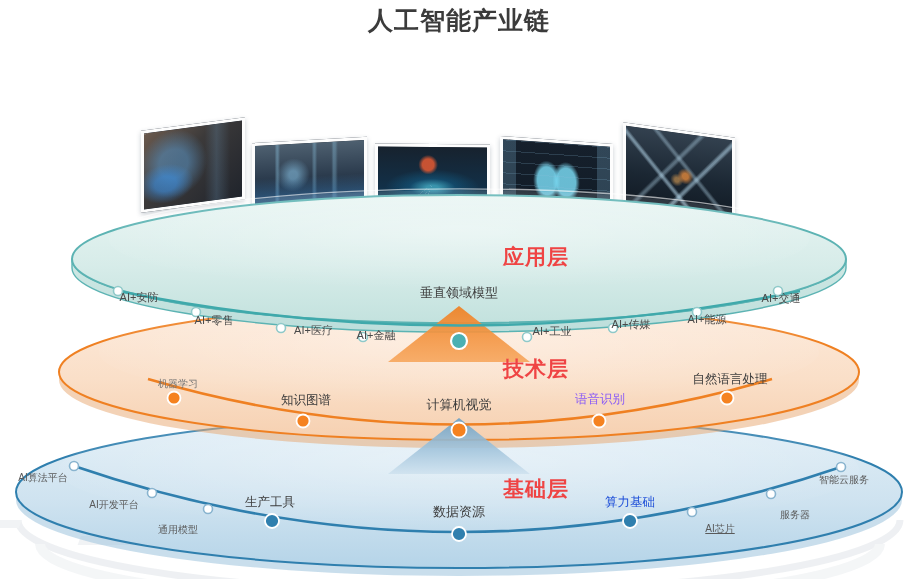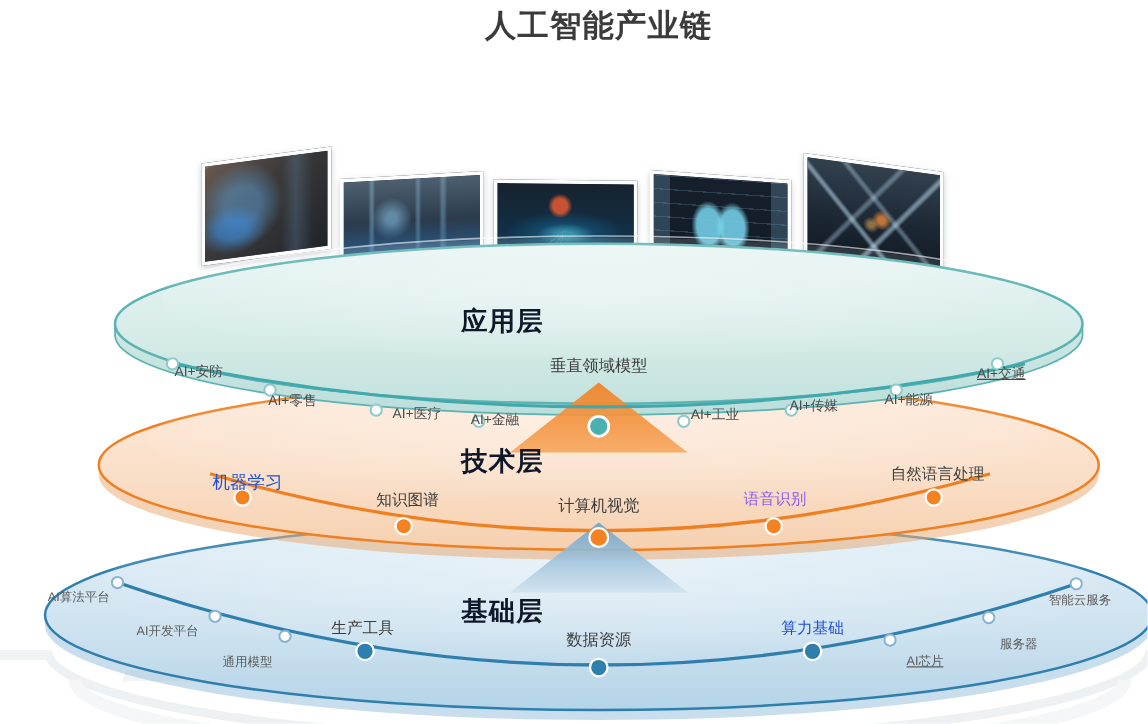--- a/index.html
+++ b/index.html
@@ -2,29 +2,29 @@
 <html><head>
 <meta charset="utf-8">
 <style>
   html,body{margin:0;padding:0;}
   body{
     width:918px;height:579px;
     background:#ffffff;
     font-family:"Liberation Sans","DejaVu Sans",sans-serif;
     overflow:hidden;position:relative;
   }
-  #stage{position:absolute;inset:0;width:818px;height:579px;margin-left:20px;}
+  #stage{position:absolute;inset:0;width:818px;height:579px;}
   #title{
     position:absolute;left:0;top:4px;width:918px;text-align:center;
     font-size:25px;font-weight:bold;color:#3b3b3b;letter-spacing:1px;
   }
   svg.layer{position:absolute;left:0;top:0;width:918px;height:579px;overflow:visible;}
   .lyr-title{
-    position:absolute;font-size:21px;font-weight:bold;color:#0f172a;
-    text-align:left;width:220px;letter-spacing:1px;
+    position:absolute;font-size:21px;font-weight:bold;color:#ef4444;
+    text-align:right;width:220px;letter-spacing:1px;
   }
   .lyr-sub{
     position:absolute;font-size:13px;color:#3d3d3d;text-align:center;width:220px;
   }
   .node-label{
     position:absolute;font-size:11px;color:#4a4a4a;white-space:nowrap;
     transform:translate(-50%,0);
   }
   .node-label.sm{font-size:10px;color:#5a5a5a;}
   .photos{position:absolute;left:0;top:0;width:918px;height:230px;}
@@ -223,23 +223,23 @@
   <div class="lyr-title" style="left:349px;top:475px;">基础层</div>
   <div class="lyr-sub" style="left:349px;top:503px;">数据资源</div>
 
   <div class="node-label" style="left:139px;top:290px;">AI+安防</div>
   <div class="node-label" style="left:214px;top:313px;">AI+零售</div>
   <div class="node-label" style="left:298px;top:323px;padding-left:31px;">AI+医疗</div>
   <div class="node-label" style="left:376px;top:328px;">AI+金融</div>
   <div class="node-label" style="left:552px;top:324px;">AI+工业</div>
   <div class="node-label" style="left:631px;top:317px;">AI+传媒</div>
   <div class="node-label" style="left:707px;top:312px;">AI+能源</div>
-  <div class="node-label" style="left:781px;top:291px;text-decoration:underline;">AI+交通</div>
-
-  <div class="node-label" style="left:178px;top:377px;font-size:14px;color:#1d4ed8;">机器学习</div>
+  <div class="node-label" style="left:781px;top:291px;">AI+交通</div>
+
+  <div class="node-label" style="left:178px;top:377px;font-size:10px;color:#737373;">机器学习</div>
   <div class="node-label" style="left:306px;top:392px;font-size:12.5px;color:#3d3d3d;">知识图谱</div>
   <div class="node-label" style="left:600px;top:391px;font-size:12.5px;color:#8b5cf6;">语音识别</div>
   <div class="node-label" style="left:730px;top:371px;font-size:12.5px;color:#3d3d3d;">自然语言处理</div>
 
   <div class="node-label sm" style="left:43px;top:471px;">AI算法平台</div>
   <div class="node-label sm" style="left:114px;top:498px;">AI开发平台</div>
   <div class="node-label sm" style="left:178px;top:523px;font-family:Liberation Serif, serif;">通用模型</div>
   <div class="node-label" style="left:270px;top:494px;font-size:12.5px;color:#3d3d3d;">生产工具</div>
   <div class="node-label" style="left:630px;top:494px;font-size:12.5px;color:#1d4ed8;">算力基础</div>
   <div class="node-label sm" style="left:720px;top:522px;text-decoration:underline;">AI芯片</div>

